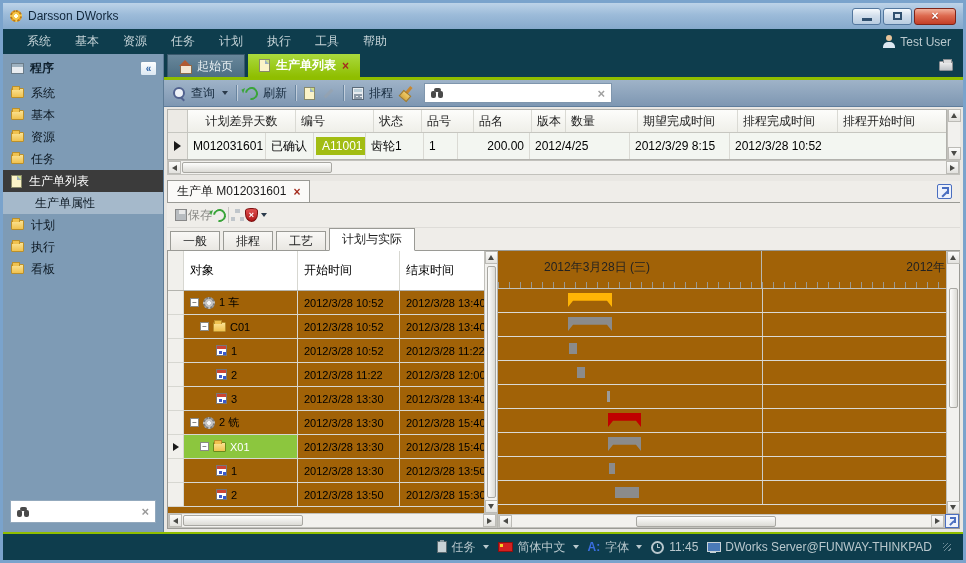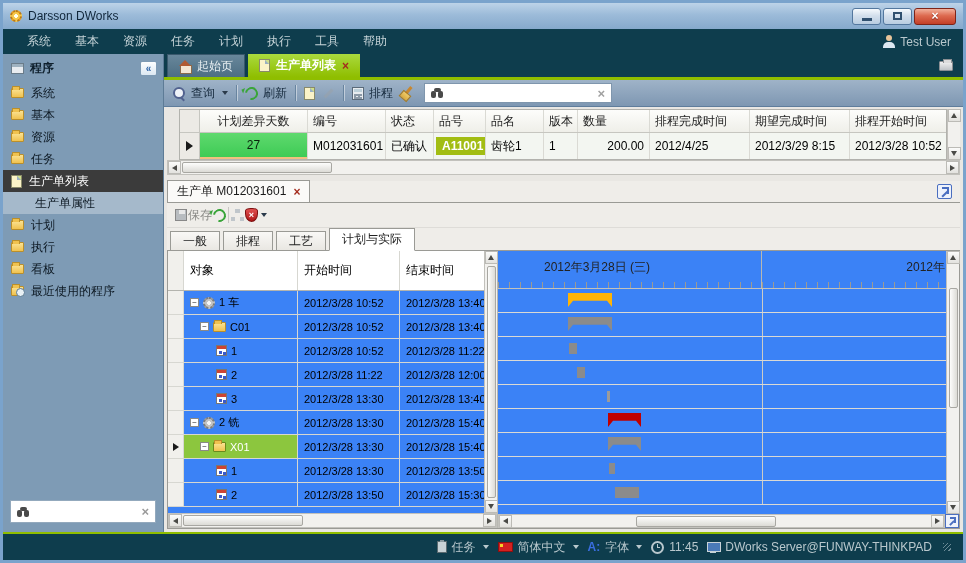--- a/index.html
+++ b/index.html
@@ -105,31 +105,31 @@
   .imag::before { content:""; position:absolute; top:0; left:0; width:8px; height:8px; border:2px solid #51628f; border-radius:50%; background:#eef2f8; }
   .imag::after { content:""; position:absolute; bottom:0; right:1px; width:5px; height:2px; background:#51628f; transform:rotate(45deg); }
   .irefresh { width:13px; height:13px; border:2px solid #3aa53a; border-radius:50%; position:relative; flex:none; border-left-color:transparent; transform:rotate(-35deg); }
   .irefresh::before { content:""; position:absolute; top:-4px; left:-2px; border-style:solid; border-width:4px 4px 0 0; border-color:#3aa53a transparent transparent transparent; transform:rotate(10deg); }
   .tb-sep { width:1px; height:16px; background:#68849f; box-shadow:1px 0 0 rgba(255,255,255,.45); margin:0 1px; }
   .tb-search { width:188px; height:20px; background:#fff; border:1px solid #7f96ad; display:flex; align-items:center; gap:6px; padding:0 6px; margin-left:3px; }
   .tb-search .clear-x { margin-left:auto; color:#a0a0a0; font-weight:bold; font-size:13px; }
 
   
   .orders-zone { margin:2px 3px 0 3px; display:flex; flex:none; }
-  .orders { flex:1; min-width:0; background:#fff; border:1px solid #b2b2ad;margin-left:12px; }
+  .orders { flex:1; min-width:0; background:#fff; border:1px solid #b2b2ad; }
   .o-row { display:flex; }
   .o-h { height:23px; background:linear-gradient(#fdfdfb,#efefe9); border-bottom:1px solid #c6c6c0; }
   .o-cell { font-size:12px; display:flex; align-items:center; padding:0 5px; border-right:1px solid #dadad4; overflow:hidden; white-space:nowrap; flex:none; }
   .o-h .o-cell { color:#222; }
   .o-d { height:26px; background:#f3f6f1; }
   .o-sel { width:20px; flex:none; background:#eceae5; border-right:1px solid #c6c6c0; display:flex; align-items:center; justify-content:center; }
   .tri-right { width:0; height:0; border-style:solid; border-width:5px 0 5px 7px; border-color:transparent transparent transparent #1a1a1a; }
   .cell-diff { justify-content:center; padding:0; }
   .diff-box { width:100%; height:100%; background:linear-gradient(#5fd96e,#3ecb55); border-bottom:2px solid #f0c080; display:flex; align-items:center; justify-content:center; color:#0a220d; font-size:12px; }
-  .item-box { background:#a2bd13; color:#fff; padding:2px 6px; font-size:12px;font-weight:bold; }
+  .item-box { background:#a2bd13; color:#fff; padding:2px 6px; font-size:12px; }
   .num { justify-content:flex-end; }
 
   
   .hscroll { height:15px; background:#f2f1ee; border:1px solid #c2c1bc; display:flex; align-items:center; }
   .vscroll { width:13px; background:#f2f1ee; border-left:1px solid #c2c1bc; display:flex; flex-direction:column; align-items:center; flex:none; }
   .sc-btn { width:13px; height:13px; flex:none; display:flex; align-items:center; justify-content:center; background:linear-gradient(#fbfbfa,#e3e2de); border:1px solid #bcbbb6; }
   .sc-thumb-h { height:11px; background:linear-gradient(#fdfdfc,#dcdbd6); border:1px solid #a8a7a2; border-radius:2px; margin:0 1px; }
   .sc-thumb-v { width:9px; background:linear-gradient(90deg,#fdfdfc,#dcdbd6); border:1px solid #a8a7a2; border-radius:2px; margin:1px 0; }
   .tri-l { width:0;height:0;border-style:solid;border-width:3.5px 5px 3.5px 0;border-color:transparent #4a4a46 transparent transparent; }
   .tri-r { width:0;height:0;border-style:solid;border-width:3.5px 0 3.5px 5px;border-color:transparent transparent transparent #4a4a46; }
@@ -142,21 +142,21 @@
   .sub-tabrow { height:22px; flex:none; display:flex; align-items:flex-end; border-bottom:1px solid #9a9a95; }
   .sub-tab { background:#fbfaf8; border:1px solid #9a9a95; border-bottom:none; height:22px; display:flex; align-items:center; gap:7px; padding:0 9px; font-size:12px; color:#1a1a1a; }
   .iexport { width:15px; height:15px; border:1px solid #4a6ec0; border-radius:2px; background:#eef2fb; position:relative; margin-left:auto; margin-right:8px; margin-bottom:3px; }
   .iexport::before { content:""; position:absolute; left:3px; bottom:3px; width:8px; height:2px; background:#4a6ec0; transform:rotate(-45deg); }
   .iexport::after { content:""; position:absolute; right:2px; top:2px; width:5px; height:5px; border-top:2px solid #4a6ec0; border-right:2px solid #4a6ec0; }
   .sub-toolbar { height:25px; flex:none; display:flex; align-items:center; gap:1px; padding:0 8px; border-bottom:1px solid #dedcd8; }
   .save-label { font-size:12px; color:#8a8a86; }
   .sub-tabs { height:23px; flex:none; display:flex; align-items:flex-end; padding-left:3px; position:relative; z-index:2; }
   .s-tab { height:20px; padding:0 12px; font-size:12px; background:linear-gradient(#f9f8f6,#e9e7e2); border:1px solid #9a9a95; margin-right:3px; display:flex; align-items:center; color:#222; }
   .s-tab.active { height:23px; background:#fff; border-bottom:1px solid #fff; font-weight:normal; }
-  .plan-wrap { flex:1; min-height:0; border:1px solid #9a9a95; background:#3b82f6; display:flex; margin-top:-1px; }
+  .plan-wrap { flex:1; min-height:0; border:1px solid #9a9a95; background:#a16207; display:flex; margin-top:-1px; }
 
   
   .plan-left { width:330px; flex:none; display:flex; flex-direction:column; border-right:1px solid #b8b8b2; }
   .pg-body { flex:1; display:flex; min-height:0; }
   .pg-cols { flex:1; min-width:0; }
   .t-row { display:flex; height:24px; border-bottom:1px solid #d7d7d1; }
   .t-head { height:40px; border-bottom:1px solid #b4b4ae; background:#fff; }
   .t-cell { font-size:11px; display:flex; align-items:center; padding:0 6px; border-right:1px solid #d7d7d1; overflow:hidden; white-space:nowrap; flex:none; }
   .t-head .t-cell { font-size:12px; }
   .c-sel { width:16px; padding:0; justify-content:center; background:#f1f0ec; }
@@ -275,24 +275,20 @@
         <span>计划</span>
       </div>
       <div class="side-item">
         <span class="ifolder"></span>
         <span>执行</span>
       </div>
       <div class="side-item">
         <span class="ifolder"></span>
         <span>看板</span>
       </div>
-      <div class="side-item">
-        <span class="ifolder clock"></span>
-        <span>最近使用的程序</span>
-      </div>
       <div class="side-spacer"></div>
       <div class="side-search">
         <span class="ibinoc"></span>
         <span class="clear-x">×</span>
       </div>
     </div>
 
     <div class="main">
 
       <div class="tabstrip">
@@ -338,31 +334,28 @@
         <div class="orders">
           <div class="o-row o-h">
             <div class="o-sel"></div>
             <div class="o-cell" style="width:108px;justify-content:center">计划差异天数</div>
             <div class="o-cell" style="width:78px">编号</div>
             <div class="o-cell" style="width:48px">状态</div>
             <div class="o-cell" style="width:52px">品号</div>
             <div class="o-cell" style="width:58px">品名</div>
             <div class="o-cell" style="width:34px">版本</div>
             <div class="o-cell" style="width:72px">数量</div>
+            <div class="o-cell" style="width:100px">期望完成时间</div>
             <div class="o-cell" style="width:100px">排程完成时间</div>
-            <div class="o-cell" style="width:100px">期望完成时间</div>
             <div class="o-cell" style="width:98px;border-right:none">排程开始时间</div>
           </div>
           <div class="o-row o-d">
             <div class="o-sel">
                 <span class="tri-right"></span>
               </div>
-            <div class="o-cell cell-diff" style="width:108px">
-              <div class="diff-box">27</div>
-            </div>
             <div class="o-cell" style="width:78px">M012031601</div>
             <div class="o-cell" style="width:48px">已确认</div>
             <div class="o-cell" style="width:52px;padding:0 2px">
               <span class="item-box">A11001</span>
             </div>
             <div class="o-cell" style="width:58px">齿轮1</div>
             <div class="o-cell" style="width:34px">1</div>
             <div class="o-cell num" style="width:72px">200.00</div>
             <div class="o-cell" style="width:100px">2012/4/25</div>
             <div class="o-cell" style="width:100px">2012/3/29 8:15</div>

